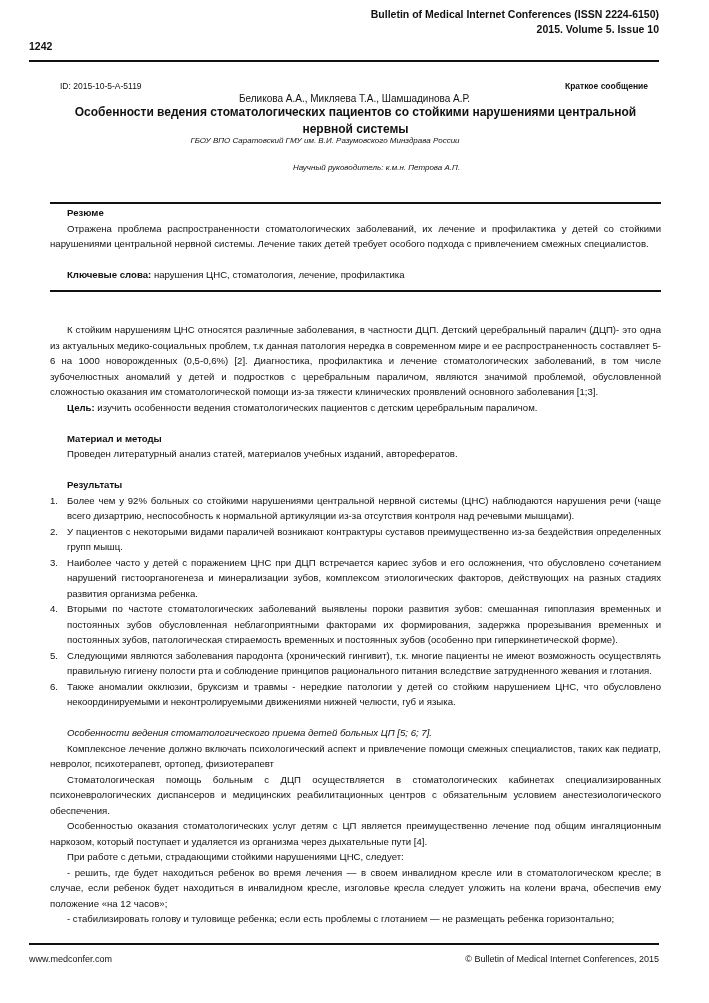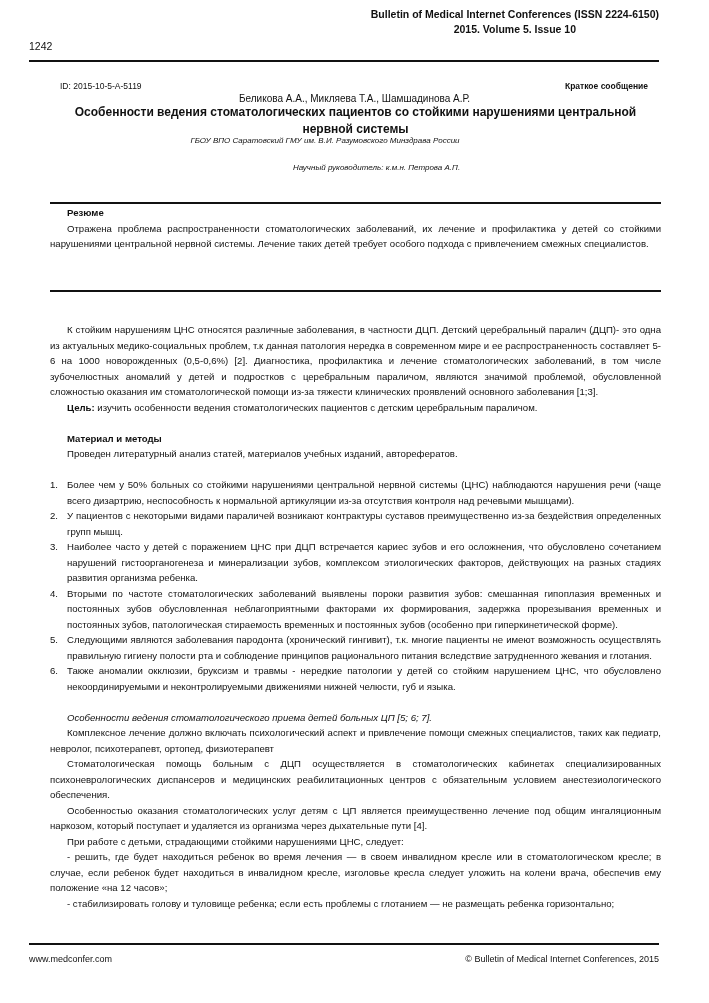--- a/index.html
+++ b/index.html
@@ -1,20 +1,20 @@
 <!DOCTYPE html>
 <html><head>
 <meta charset="utf-8">
 <style>
   html, body { margin: 0; padding: 0; background: #ffffff; }
   body { width: 709px; height: 1003px; position: relative; overflow: hidden;
          font-family: "Liberation Sans", sans-serif; color: #111; }
   .abs { position: absolute; }
-  .page-number { left: 29px; top: 40px; font-size: 10.5px; font-weight: normal; }
-  .journal { right: 50px; top: 7px; text-align: center; font-size: 10.5px; font-weight: bold; line-height: 15px; }
+  .page-number { left: 29px; top: 40px; font-size: 10.5px; font-weight: bold; }
+  .journal { right: 50px; top: 7px; text-align: right; font-size: 10.5px; font-weight: bold; line-height: 15px; }
   .rule { position: absolute; height: 1.5px; background: #111; }
   .meta-id { left: 60px; top: 81px; font-size: 8.5px; }
   .meta-type { right: 61px; top: 81px; font-size: 8.5px; font-weight: bold; }
   .authors { left: 0; width: 709px; top: 93px; text-align: center; font-size: 10px; }
   .title { left: 50px; width: 611px; top: 104px; text-align: center; font-size: 12px; font-weight: bold; line-height: 17px; }
   .affil { left: 0; width: 650px; top: 136px; text-align: center; font-size: 8px; font-style: italic; }
   .supervisor { left: 0; width: 709px; top: 163px; text-align: center; font-size: 8px; font-style: italic; padding-left: 22px; }
 
   .body-text { position: absolute; left: 50px; width: 611px; font-size: 9.6px; line-height: 15.5px; text-align: justify; }
   .body-text p { margin: 0; text-indent: 17px; }
@@ -44,34 +44,36 @@
 <div class="abs authors">Беликова А.А., Микляева Т.А., Шамшадинова А.Р.</div>
 <div class="abs title">Особенности ведения стоматологических пациентов со стойкими нарушениями центральной нервной системы</div>
 <div class="abs affil">ГБОУ ВПО Саратовский ГМУ им. В.И. Разумовского Минздрава России</div>
 <div class="abs supervisor">Научный руководитель: к.м.н. Петрова А.П.</div>
 
 <div class="rule" style="left:50px; width:611px; top:202px;"></div>
 <div class="body-text" style="top:205px;">
   <div class="heading">Резюме</div>
   <p>Отражена проблема распространенности стоматологических заболеваний, их лечение и профилактика у детей со стойкими нарушениями центральной нервной системы. Лечение таких детей требует особого подхода с привлечением смежных специалистов.</p>
   <div class="gap"></div>
+  <p><span class="kw-label">Ключевые слова:</span><span> нарушения ЦНС, стоматология, лечение, профилактика</span></p>
 </div>
 <div class="rule" style="left:50px; width:611px; top:290px;"></div>
 
 <div class="body-text" style="top:322px;">
   <p>К стойким нарушениям ЦНС относятся различные заболевания, в частности ДЦП. Детский  церебральный паралич (ДЦП)- это одна из актуальных медико-социальных проблем, т.к данная патология нередка в современном мире и ее распространенность составляет 5-6 на 1000 новорожденных (0,5-0,6%) [2]. Диагностика, профилактика и лечение стоматологических заболеваний, в том числе зубочелюстных аномалий у детей и подростков с церебральным параличом, являются значимой проблемой, обусловленной сложностью оказания им стоматологической помощи из-за тяжести клинических проявлений основного заболевания [1;3].</p>
   <p><span class="kw-label">Цель:</span><span> изучить особенности ведения стоматологических пациентов с детским церебральным параличом.</span></p>
   <div class="gap"></div>
 
   <div class="heading">Материал и методы</div>
   <p>Проведен литературный анализ статей, материалов учебных изданий, авторефератов.</p>
   <div class="gap"></div>
 
+  <div class="heading">Результаты</div>
   <ol class="results">
-    <li><span class="num">1.</span><span>Более чем у 50% больных со стойкими нарушениями центральной нервной системы  (ЦНС) наблюдаются нарушения речи (чаще всего дизартрию, неспособность к нормальной артикуляции из-за отсутствия контроля над речевыми мышцами).</span></li>
+    <li><span class="num">1.</span><span>Более чем у 92% больных со стойкими нарушениями центральной нервной системы  (ЦНС) наблюдаются нарушения речи (чаще всего дизартрию, неспособность к нормальной артикуляции из-за отсутствия контроля над речевыми мышцами).</span></li>
     <li><span class="num">2.</span><span>У пациентов с некоторыми видами параличей возникают контрактуры суставов преимущественно из-за бездействия определенных групп мышц.</span></li>
     <li><span class="num">3.</span><span>Наиболее часто у детей с поражением ЦНС при ДЦП встречается кариес зубов и его осложнения, что  обусловлено сочетанием нарушений гистоорганогенеза и минерализации зубов, комплексом этиологических факторов, действующих на разных стадиях развития организма ребенка.</span></li>
     <li><span class="num">4.</span><span>Вторыми по частоте стоматологических заболеваний выявлены пороки развития зубов:  смешанная гипоплазия временных и постоянных зубов обусловленная неблагоприятными факторами их формирования, задержка прорезывания временных и постоянных зубов, патологическая стираемость временных и постоянных зубов (особенно при гиперкинетической форме).</span></li>
     <li><span class="num">5.</span><span>Следующими являются заболевания пародонта (хронический гингивит), т.к. многие пациенты не имеют возможность осуществлять правильную гигиену полости рта и соблюдение принципов рационального питания вследствие затрудненного жевания и глотания.</span></li>
     <li><span class="num">6.</span><span>Также аномалии окклюзии, бруксизм и травмы - нередкие патологии у детей со стойким нарушением ЦНС, что обусловлено некоординируемыми  и неконтролируемыми  движениями  нижней челюсти, губ и языка.</span></li>
   </ol>
   <div class="gap"></div>
 
   <div class="italic-heading">Особенности ведения стоматологического приема детей больных ЦП [5; 6; 7].</div>
   <p>Комплексное лечение должно включать  психологический аспект и привлечение помощи смежных специалистов, таких как педиатр, невролог, психотерапевт, ортопед, физиотерапевт</p>

